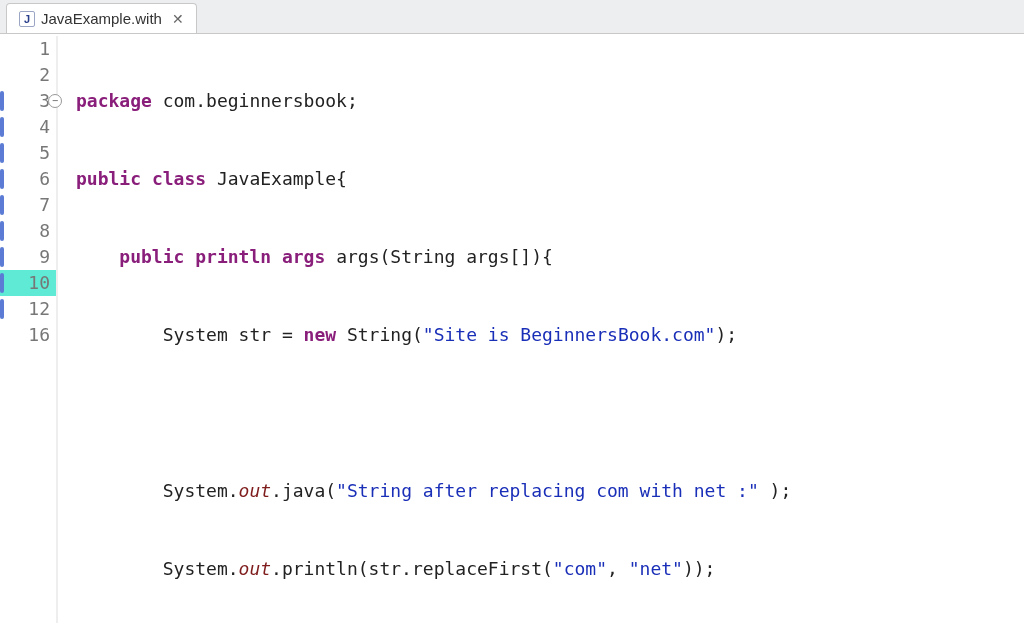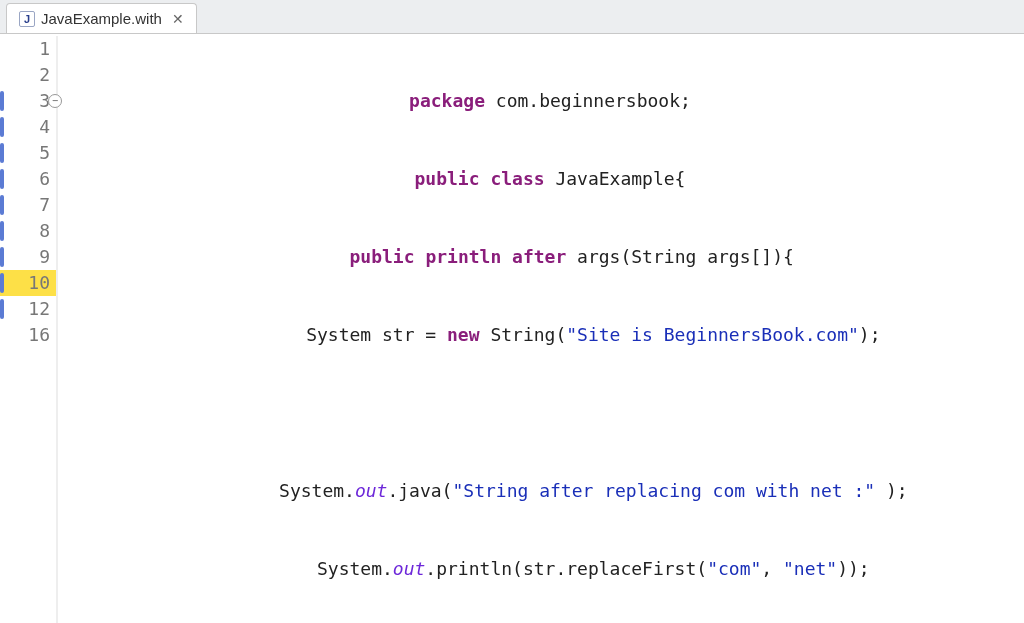--- a/index.html
+++ b/index.html
@@ -96,26 +96,26 @@
       text-align: center;
       color: #666;
     }
     .code {
       flex: 1;
       padding-left: 18px;
       font-size: 18px;
       line-height: 26px;
       white-space: pre;
     }
-    .code-line { height: 26px; text-align: center; }
+    .code-line { height: 26px; }
     .kw { color: #8a1e7b; font-weight: bold; }
-    .fld { color: #6d28d9; font-style: italic; }
+    .fld { color: #7f1d1d; font-style: italic; }
     .str { color: #1a2fb8; }
     .plain { color: #222; }
-    .gutter-hl { background: #fde047; margin-right:-6px; padding-right:6px; }
+    .gutter-hl { background: #5eead4; margin-right:-6px; padding-right:6px; }
     .blue-bar {
       position: absolute;
       left: 0;
       top: 3px;
       bottom: 3px;
       width: 4px;
       background: #5b7bd4;
       border-radius: 2px;
     }
   </style>
@@ -177,21 +177,21 @@
           <span>12</span>
         </div>
       <div class="gutter-line">
           <span>16</span>
         </div>
     </div>
 
     <div class="code">
       <div class="code-line"><span class="kw">package</span><span class="plain"> com.beginnersbook;</span></div>
       <div class="code-line"><span class="kw">public</span><span> </span><span class="kw">class</span><span class="plain"> JavaExample{</span></div>
-      <div class="code-line"><span>    </span><span class="kw">public</span><span> </span><span class="kw">println</span><span> </span><span class="kw">after</span><span class="plain"> args(String args[]){</span></div>
+      <div class="code-line"><span>    </span><span class="kw">public</span><span> </span><span class="kw">println</span><span> </span><span class="kw">args</span><span class="plain"> args(String args[]){</span></div>
       <div class="code-line"><span>        </span><span class="plain">System str = </span><span class="kw">new</span><span class="plain"> String(</span><span class="str">"Site is BeginnersBook.com"</span><span class="plain">);</span></div>
       <div class="code-line"></div>
       <div class="code-line"><span>        </span><span class="plain">System.</span><span class="fld">out</span><span class="plain">.java(</span><span class="str">"String after replacing com with net :"</span><span class="plain"> );</span></div>
       <div class="code-line"><span>        </span><span class="plain">System.</span><span class="fld">out</span><span class="plain">.println(str.replaceFirst(</span><span class="str">"com"</span><span class="plain">, </span><span class="str">"net"</span><span class="plain">));</span></div>
       
       
       
       
       
     </div>

